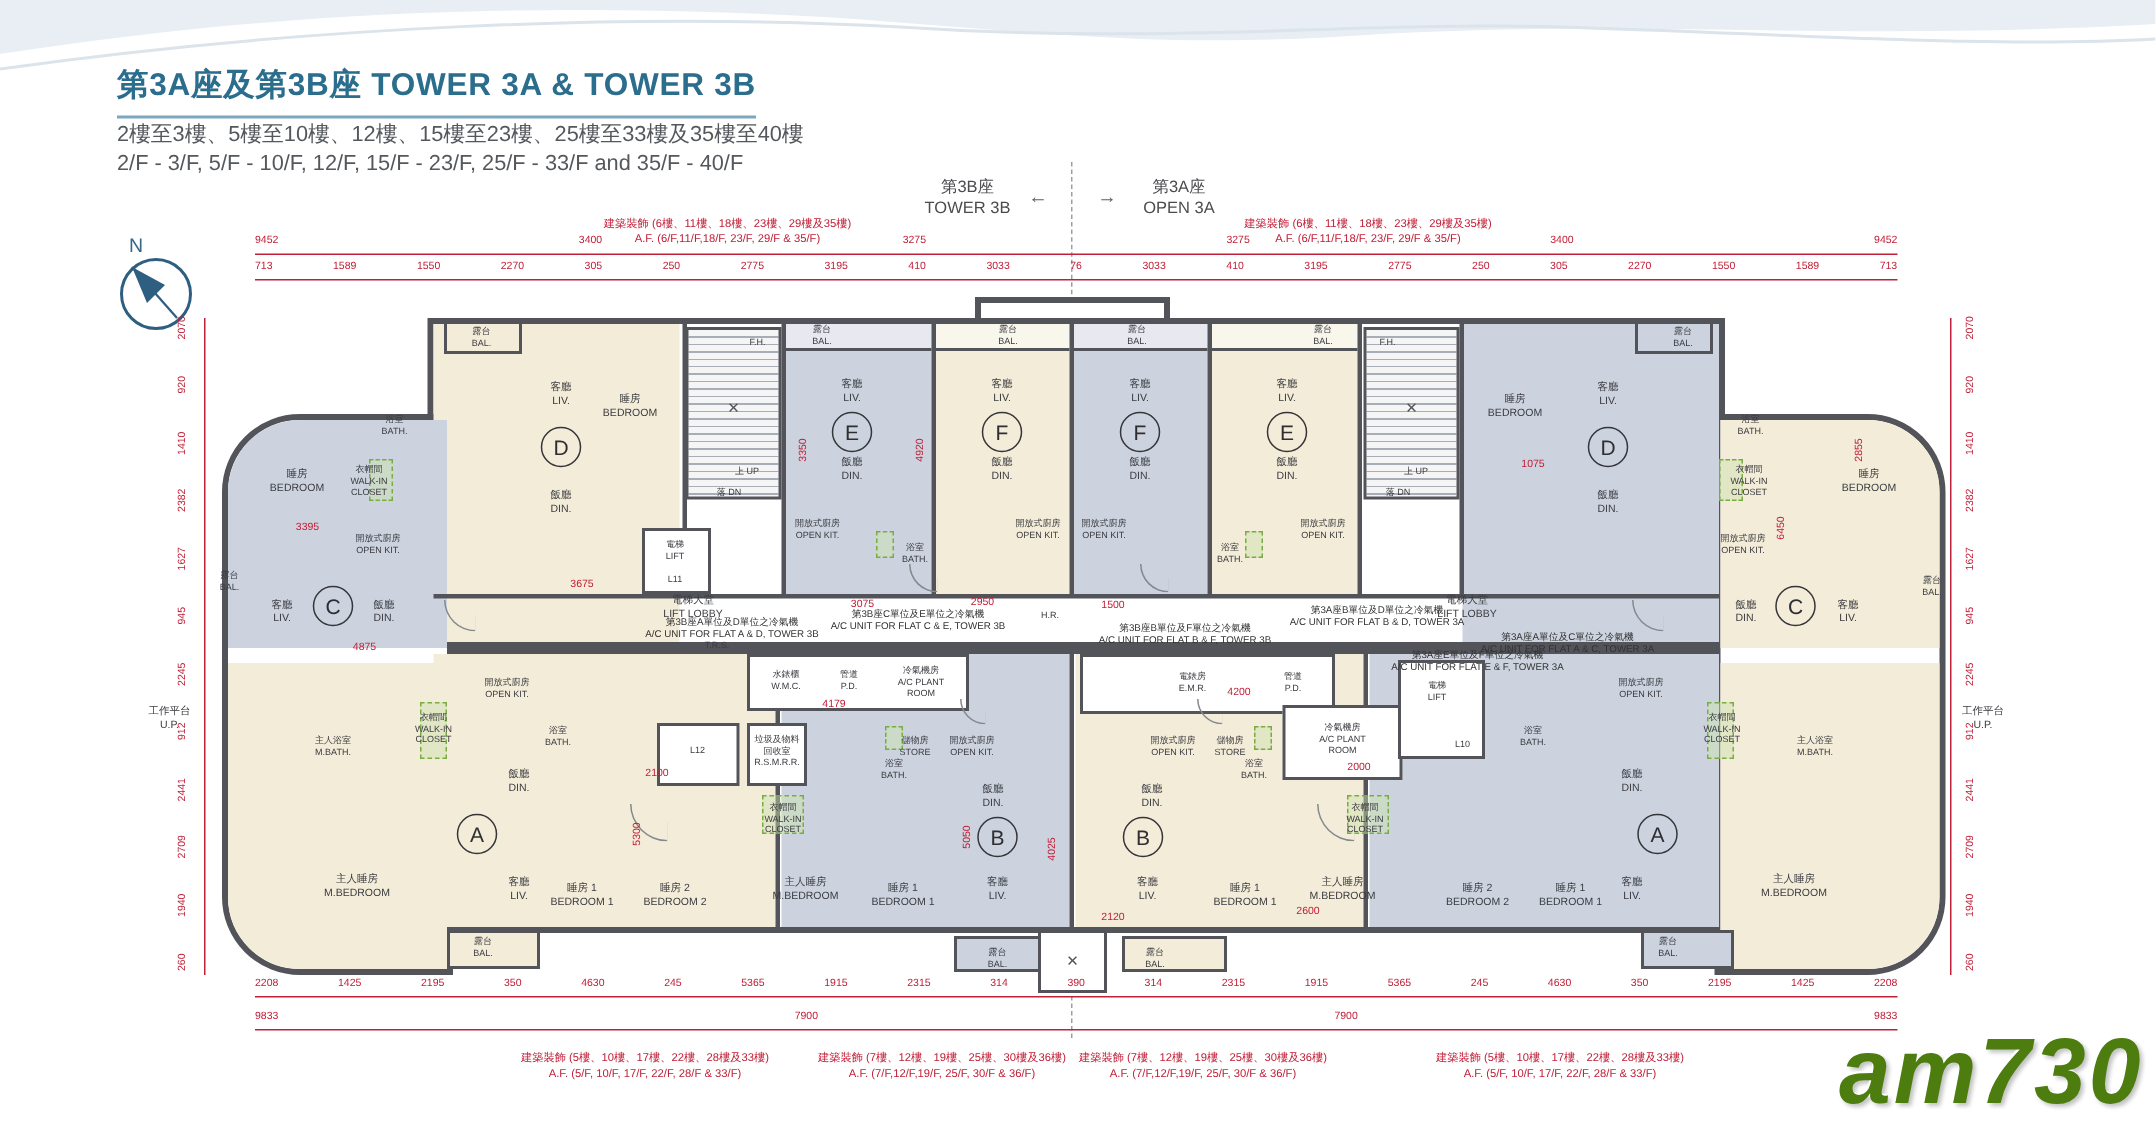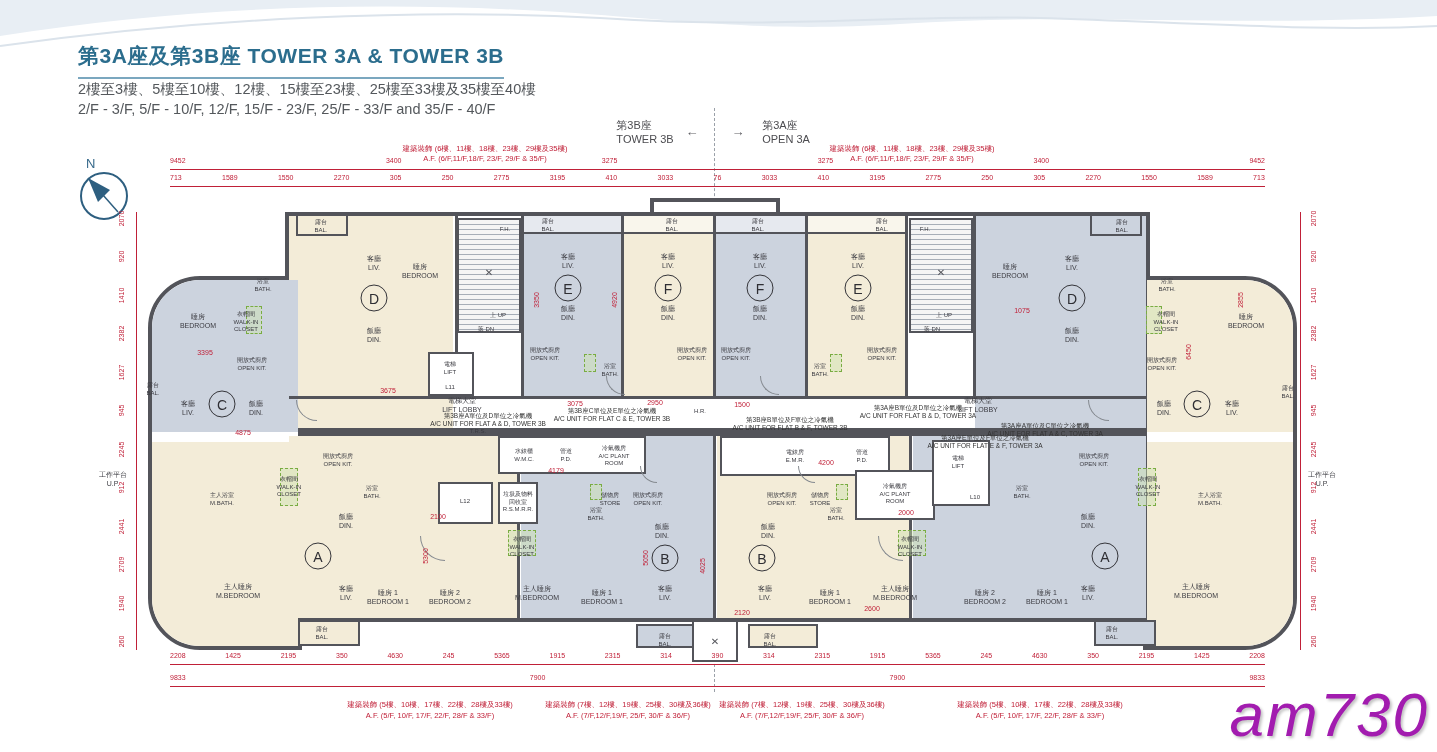--- a/index.html
+++ b/index.html
@@ -1,20 +1,20 @@
 <!DOCTYPE html>
 <html><head>
 <meta charset="utf-8">
 <style>
 html,body{margin:0;padding:0}
 body{width:1437px;height:752px;position:relative;background:#fff;overflow:hidden;font-family:"Liberation Sans",sans-serif}
 .abs{position:absolute}
 .title{position:absolute;left:78px;top:42px;font-size:21px;font-weight:bold;color:#2b6d8d;letter-spacing:.5px;border-bottom:2px solid #7ba7bf;padding-bottom:7px}
 .sub{position:absolute;left:78px;font-size:14.5px;color:#54585c}
-.twr{position:absolute;font-size:11px;color:#4c4c50;white-space:pre-line;transform:translate(-50%,-50%);line-height:1.25}
+.twr{position:absolute;font-size:11px;color:#4c4c50;text-align:center;white-space:pre-line;transform:translate(-50%,-50%);line-height:1.25}
 .twr-arrow{position:absolute;font-size:13px;color:#606065;transform:translate(-50%,-50%)}
 .afnote{position:absolute;font-size:7.5px;color:#c02038;text-align:center;white-space:pre-line;transform:translateX(-50%);line-height:1.35}
 .slab{position:absolute;background:#fff;border:4px solid #53545a;box-sizing:border-box}
 .fill{position:absolute}
 .beige{background:#f3ecd8}.blue{background:#ccd3de}
 .wall{position:absolute;background:#53545a}
 .stairs{position:absolute;background:repeating-linear-gradient(180deg,#f5f5f5 0 4px,#a7aeb8 4px 5px);border:2px solid #53545a;box-sizing:border-box}
 .corebox{position:absolute;background:#fff;border:2px solid #53545a;box-sizing:border-box}
 .balstrip{position:absolute;background:rgba(255,255,255,.5);border-bottom:2px solid #53545a;box-sizing:border-box}
 .balbox{position:absolute;border:2px solid #53545a;box-sizing:border-box}
@@ -27,21 +27,21 @@
 .hchain{position:absolute;display:flex;justify-content:space-between;font-size:7px;color:#c02038}
 .vchain{position:absolute;display:flex;flex-direction:column;justify-content:space-between;align-items:center;font-size:7px;color:#c02038}
 .vchain span{transform:rotate(-90deg)}
 .hline{position:absolute;border-top:1px solid #c02038}
 .vlinered{position:absolute;border-left:1px solid #c02038}
 .dashline{position:absolute;border-left:1px dashed #9aa0a8}
 .acnote{position:absolute;font-size:6.5px;color:#333;text-align:center;white-space:pre-line;transform:translate(-50%,-50%);line-height:1.3}
 .arc{position:absolute;border:1px solid #84898f;border-radius:0 0 0 100%;border-top:none;border-right:none}
 .cross{position:absolute;font-size:10px;color:#53545a;transform:translate(-50%,-50%)}
 .bnote{position:absolute;font-size:7.5px;color:#c02038;text-align:center;white-space:pre-line;transform:translateX(-50%);line-height:1.4}
-.wm{position:absolute;right:8px;bottom:2px;font-size:62px;font-weight:normal;font-style:italic;color:#a21caf;text-shadow:-1px -1px 0 #ffffff,2px 2px 3px #c2c2c2;letter-spacing:2px}
+.wm{position:absolute;right:8px;bottom:2px;font-size:62px;font-weight:bold;font-style:italic;color:#4d7c0f;text-shadow:-1px -1px 0 #ffffff,2px 2px 3px #c2c2c2;letter-spacing:2px}
 .north-n{position:absolute;font-size:13px;color:#35688a}
 </style>
 </head>
 <body>
 
 <svg class="abs" style="left:0;top:0" width="1437" height="52">
   <path d="M0,36 C180,8 360,0 560,12 C700,22 770,32 900,24 C1080,12 1230,28 1437,16 L1437,0 L0,0 Z" fill="#e8eef4"></path>
   <path d="M0,46 C200,18 420,8 600,18 C780,30 900,14 1040,18 C1200,23 1330,32 1437,26" stroke="#dbe3eb" fill="none" stroke-width="2"></path>
 </svg>
 

